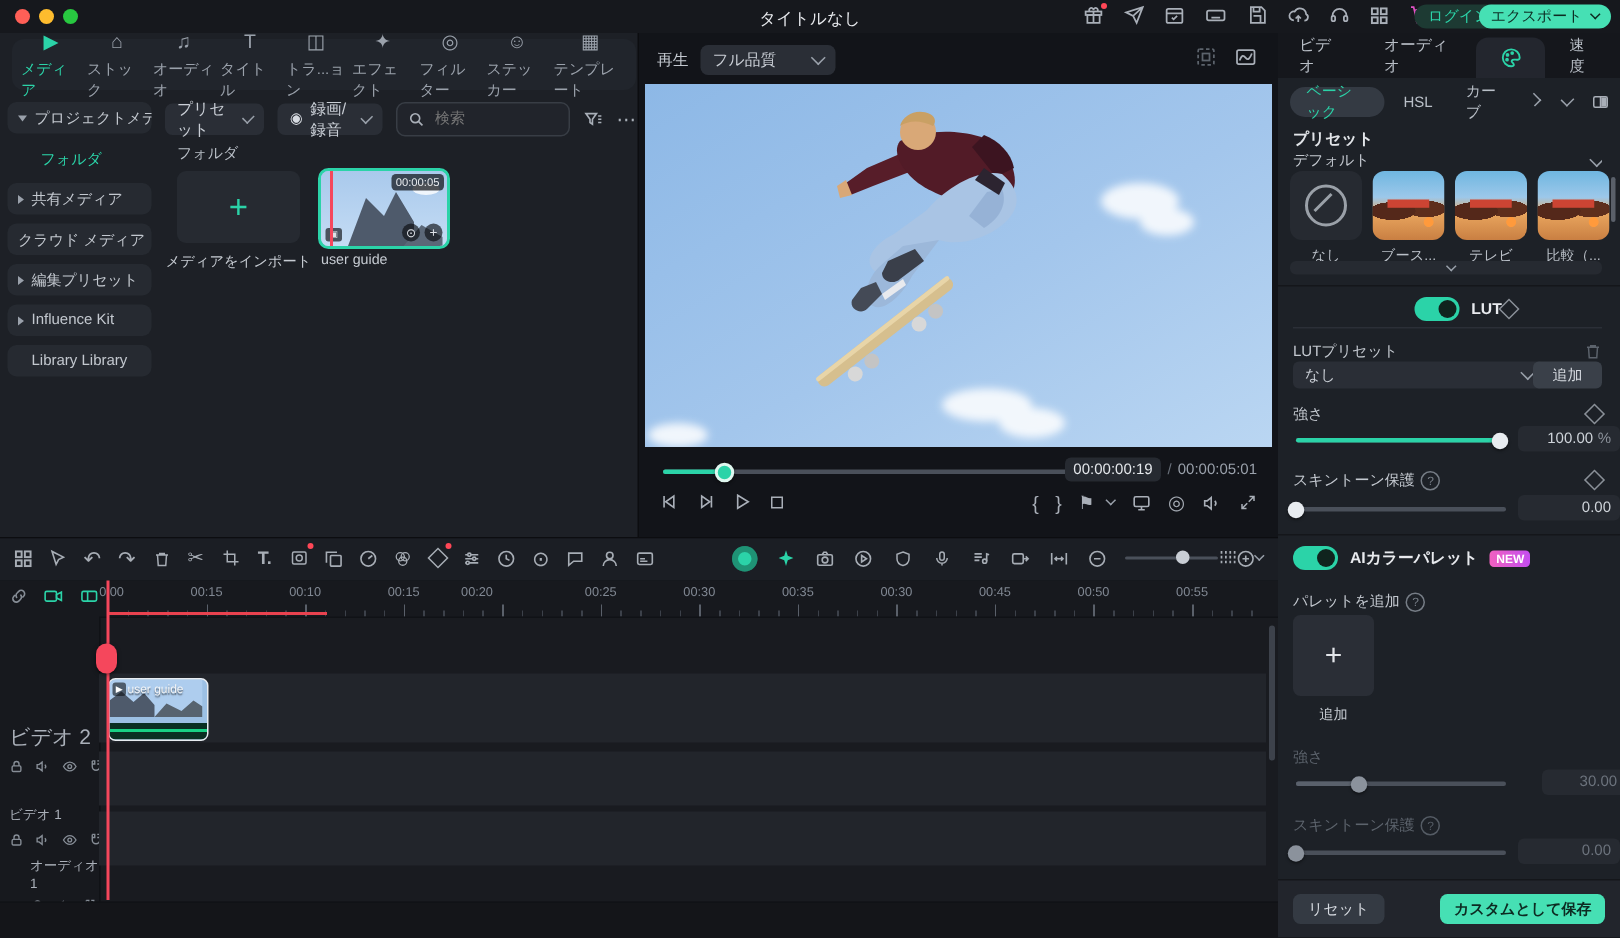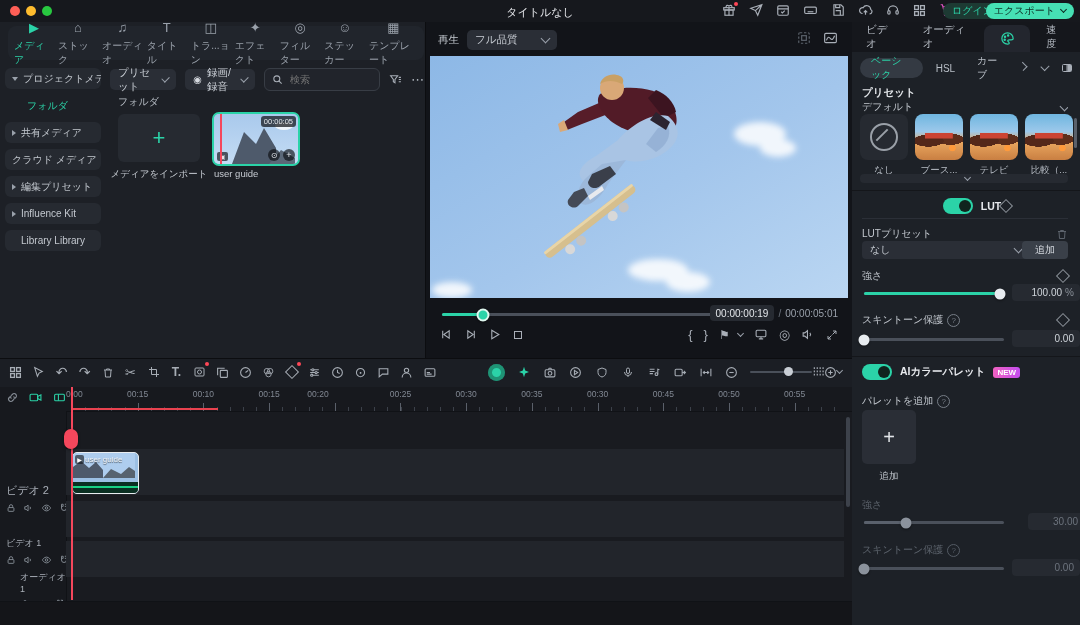--- a/index.html
+++ b/index.html
@@ -559,20 +559,24 @@
       <span class="info-q" style="border-color:#545b64;color:#545b64">?</span>
   </div>
   <div class="abs" style="left:12px;top:545px;width:140px">
       <div class="slider disabled">
         <div class="fill" style="width: 0%;"></div>
         <div class="thumb" style="left: 0%;"></div>
       </div>
     </div>
   <div class="abs vbox" style="left:160px;top:537px;width:56px;height:17px;color:#6c737d">0.00</div>
 
+  <div class="abs" style="left:0;bottom:0;width:228px;height:38px;background:#22252c;border-top:1px solid #14161a">
+    <button style="position:absolute;left:10px;top:9px;height:20px;background:#343a43;border:none;border-radius:5px;color:#d6dae0;font-size:10px;padding:0 10px;font-family:inherit">リセット</button>
+    <button style="position:absolute;right:10px;top:9px;height:20px;background:#46e0b4;border:none;border-radius:5px;color:#0d2b22;font-size:10px;padding:0 9px;font-family:inherit;font-weight:bold">カスタムとして保存</button>
+  </div>
 </div>
 
 <div class="abs" style="left:0;top:358px;width:852px;height:267px;background:#191b20;border-top:1px solid #0c0d10">
 
   <div class="abs" style="left:0;top:0;width:852px;height:28px;background:#1b1e24;border-bottom:1px solid #101216">
     <div class="abs flex" style="left:8px;top:5px;gap:8px">
       <span class="ti">
           <svg width="13" height="13" viewBox="0 0 24 24" fill="none" stroke="currentColor" stroke-width="2.4">
             <rect x="3" y="3" width="7" height="7"></rect>
             <rect x="14" y="3" width="7" height="7"></rect>
@@ -753,21 +757,21 @@
         </span>
       <span class="thico" style="color:#2bd3a8">
           <svg width="15" height="13" viewBox="0 0 24 24" fill="none" stroke="currentColor" stroke-width="2">
             <rect x="3" y="6" width="18" height="12" rx="2"></rect>
             <path d="M10 6v12"></path>
           </svg>
         </span>
     </div>
 
     <div class="abs" style="left:6px;top:96px">
-      <div style="font-size:11px;color:#aab0b9;margin-bottom:5px">ビデオ 2</div>
+      <div style="font-size:14px;color:#aab0b9;margin-bottom:5px">ビデオ 2</div>
       <div class="flex" style="gap:7px">
         <span class="thico">
             <svg width="10" height="10" viewBox="0 0 24 24" fill="none" stroke="currentColor" stroke-width="2.2">
               <rect x="5" y="11" width="14" height="9" rx="2"></rect>
               <path d="M8 11V8a4 4 0 0 1 8 0v3"></path>
             </svg>
           </span>
         <span class="thico">
             <svg width="11" height="10" viewBox="0 0 24 24" fill="none" stroke="currentColor" stroke-width="2.2">
               <path d="M11 5L6 9H3v6h3l5 4z"></path>

